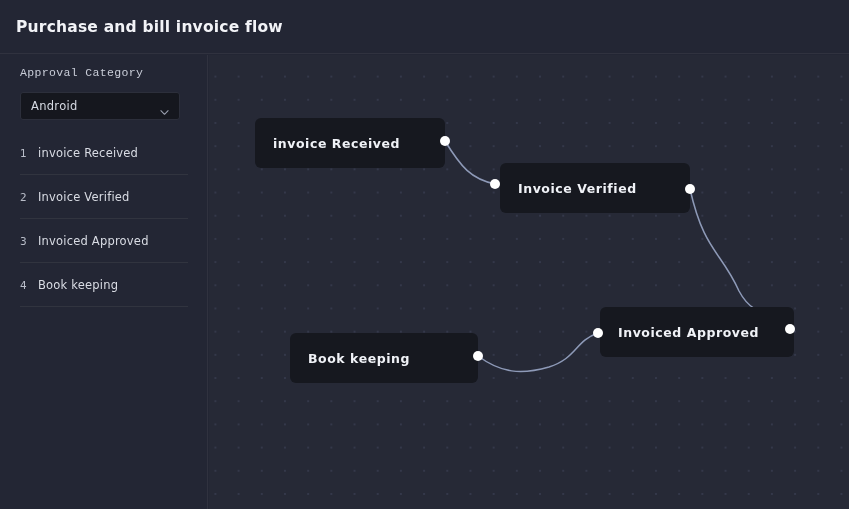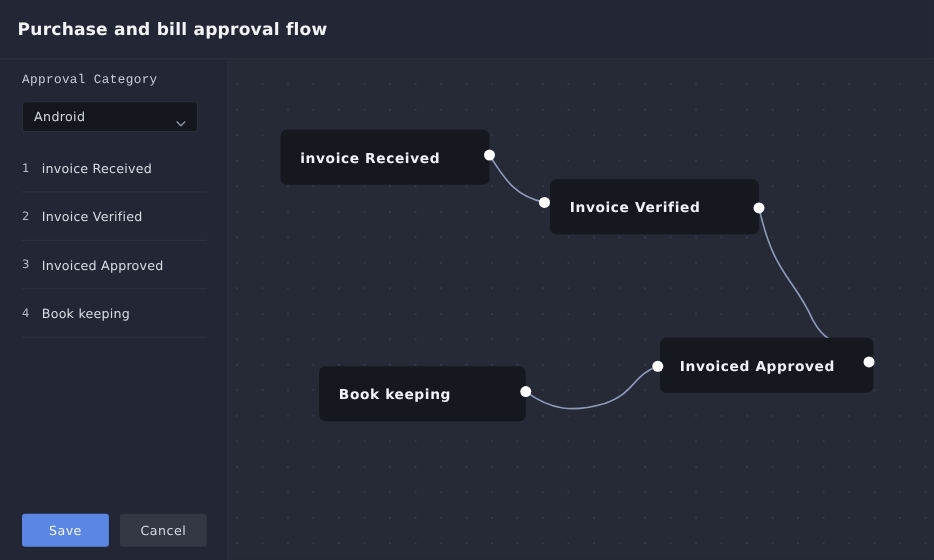--- a/index.html
+++ b/index.html
@@ -196,21 +196,21 @@
     background: #ffffff;
     cursor: crosshair;
   }
 </style>
 </head>
 <body>
 
 <div id="app">
 
   <div id="header">
-    <div id="page-title">Purchase and bill approval flow</div>
+    <div id="page-title">Purchase and bill invoice flow</div>
   </div>
 
   <div id="sidebar">
 
     <div id="category-label">Approval Category</div>
 
     <div id="category-select">
       <span class="sel-value">Android</span>
       <span class="chev">
         <svg width="9" height="9" viewBox="0 0 10 10" aria-hidden="true">
@@ -231,24 +231,20 @@
       <div class="step-row">
         <span class="step-num">3</span>
         <span class="step-name">Invoiced Approved</span>
       </div>
       <div class="step-row">
         <span class="step-num">4</span>
         <span class="step-name">Book keeping</span>
       </div>
     </div>
 
-    <div id="footer-actions">
-      <button class="btn" id="save-button">Save</button>
-      <button class="btn" id="cancel-button">Cancel</button>
-    </div>
 
   </div>
 
   <div id="canvas">
 
     <svg id="edges" viewBox="0 0 640 454">
       <path fill="none" stroke="#8e9ab8" stroke-width="1.5" stroke-linecap="round" d="M236,86 C252,112 262,124 286,129"></path>
       <path fill="none" stroke="#8e9ab8" stroke-width="1.5" stroke-linecap="round" d="M481,134 C495,196 512,196 530,236 C548,270 572,250 581,274"></path>
       <path fill="none" stroke="#8e9ab8" stroke-width="1.5" stroke-linecap="round" d="M269,301 C292,318 312,320 340,312 C368,303 366,286 389,278"></path>
     </svg>

